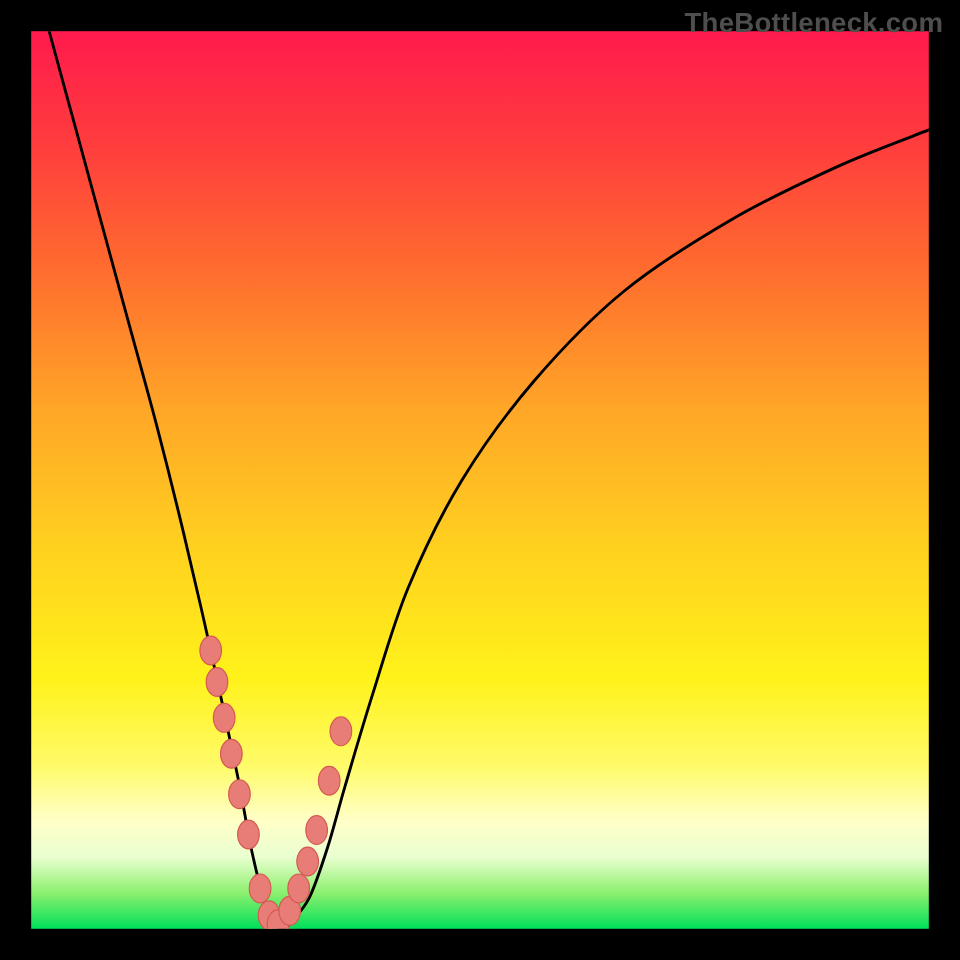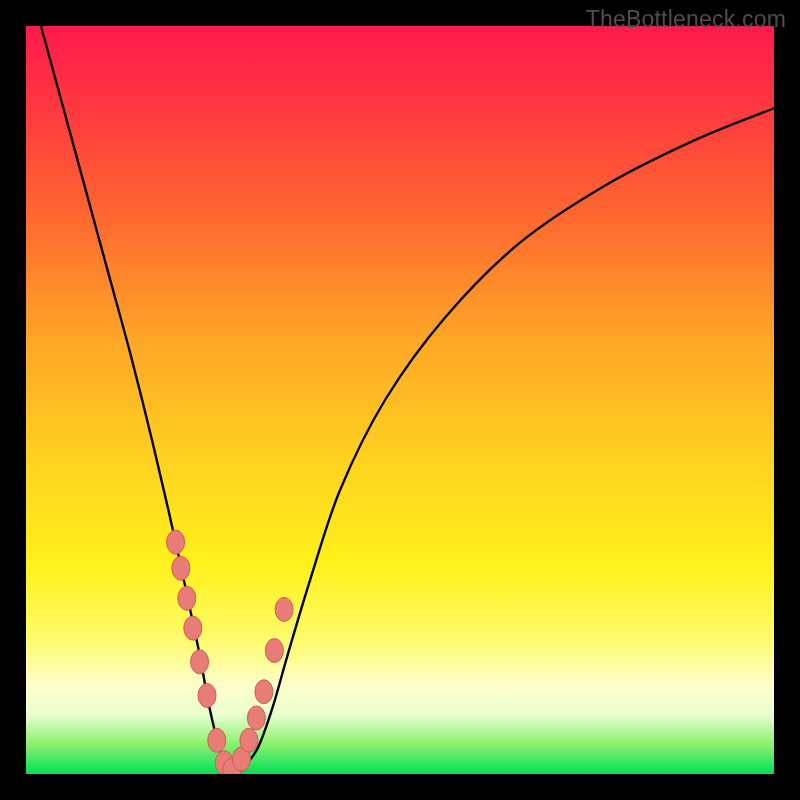--- a/index.html
+++ b/index.html
@@ -31,21 +31,21 @@
       #8cf06e 96%,
       #00e05a 100%
     );
   }
   .watermark {
     position: absolute;
     top: 6px;
     right: 14px;
     color: #4e4e4e;
     font-size: 23px;
-    font-weight: 400;
+    font-weight: 700;
     letter-spacing: 0.2px;
     z-index: 20;
     user-select: none;
   }
   svg.overlay {
     position: absolute;
     left: 26px;
     top: 26px;
     width: 748px;
     height: 748px;

